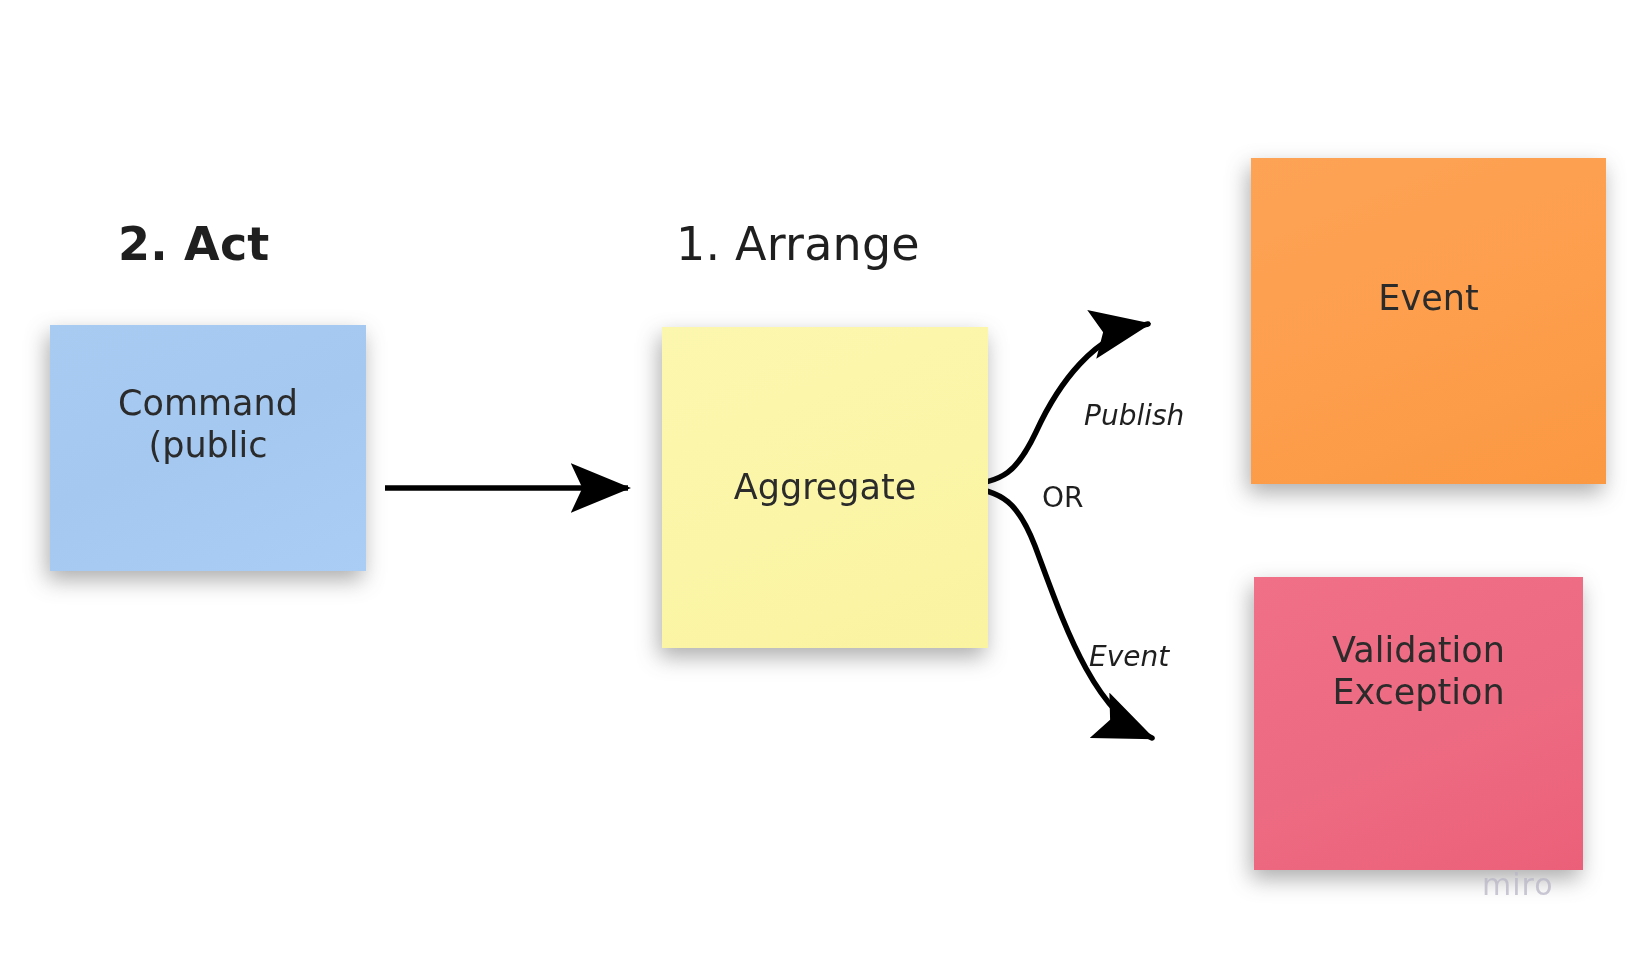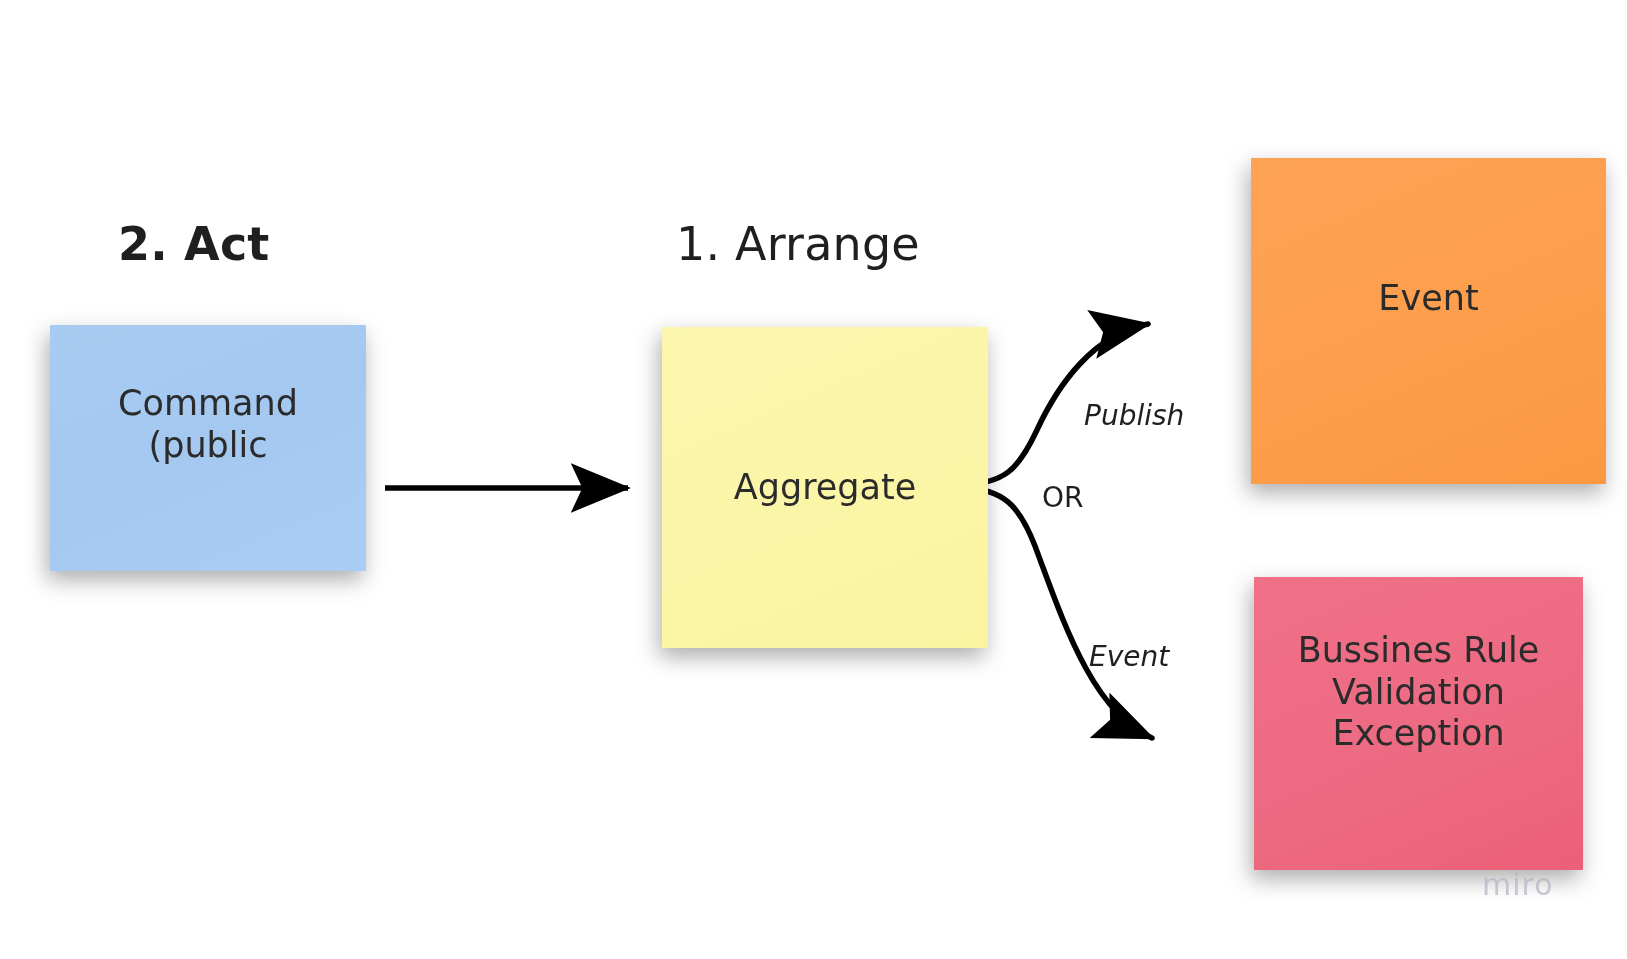--- a/index.html
+++ b/index.html
@@ -159,20 +159,19 @@
 
   <div class="note" id="note-aggregate">
     <span class="note-text">Aggregate</span>
   </div>
 
   <div class="note" id="note-event">
     <span class="note-text">Event</span>
   </div>
 
   <div class="note" id="note-exception">
-    <span class="note-text">Bussines Rule</span>
     <span class="note-text">Validation</span>
     <span class="note-text">Exception</span>
   </div>
 
   <div id="watermark">miro</div>
 
 </div>
 
 </body></html>

